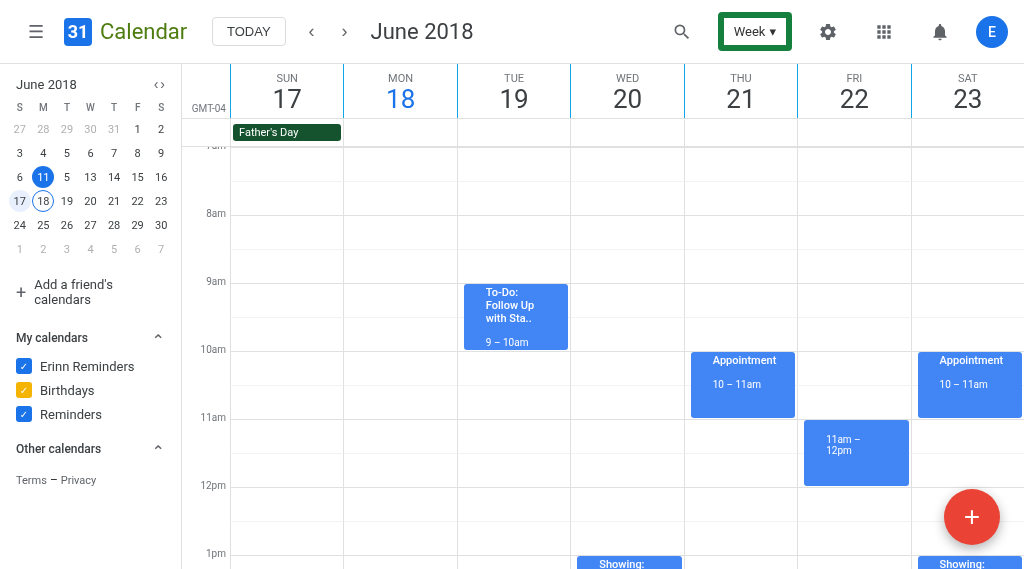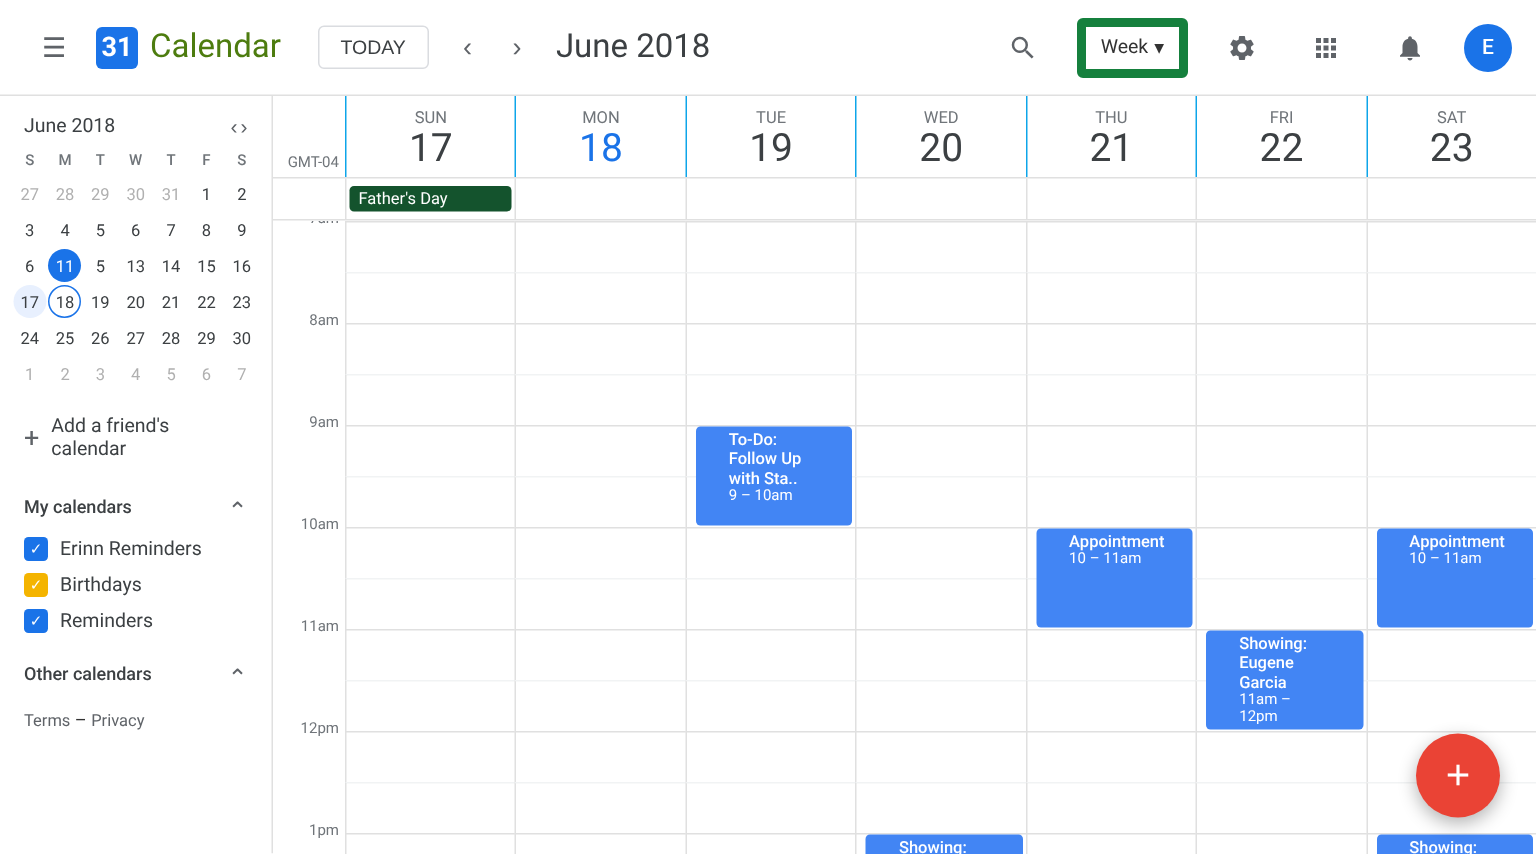--- a/index.html
+++ b/index.html
@@ -67,21 +67,21 @@
 
     .time-grid { flex: 1; overflow-y: auto; position: relative; }
     .time-grid-inner { display: grid; grid-template-columns: 48px repeat(7, 1fr); position: relative; }
     .time-label { font-size: 10px; color: #70757a; text-align: right; padding-right: 4px; height: 34px; display: flex; align-items: flex-start; justify-content: flex-end; padding-top: 0; margin-top: -7px; }
     .time-cell { border-left: 1px solid #e0e0e0; border-top: 1px solid #e0e0e0; height: 34px; position: relative; }
     .time-cell.half { border-top: 1px solid #f1f3f4; }
 
     .event-block { position: absolute; border-radius: 3px; padding: 2px 22px; font-size: 11px; color: white; cursor: pointer; overflow: hidden; z-index: 2; left: 6px; right: 2px; }
     .event-blue { background: #4285f4; }
     .event-name { font-weight: 500; font-size: 11px; }
-    .event-time { font-size: 10px; }
+    .event-time { font-size: 10px; margin-top: 12px; }
 
     .fab { position: fixed; bottom: 24px; right: 24px; width: 56px; height: 56px; border-radius: 50%; background: #ea4335; color: white; border: none; font-size: 28px; cursor: pointer; display: flex; align-items: center; justify-content: center; box-shadow: 0 4px 12px rgba(0,0,0,0.3); z-index: 100; }
 
     
     .time-grid::-webkit-scrollbar { width: 8px; }
     .time-grid::-webkit-scrollbar-track { background: transparent; }
     .time-grid::-webkit-scrollbar-thumb { background: #dadce0; border-radius: 4px; }
   </style>
 </head>
 <body>
@@ -202,21 +202,21 @@
             <div class="mini-day other-month">4</div>
             <div class="mini-day other-month">5</div>
             <div class="mini-day other-month">6</div>
             <div class="mini-day other-month">7</div>
           </div>
         </div>
     </div>
 
     <div class="add-friend">
       <span style="font-size:18px;color:#5f6368;">+</span>
-      <span>Add a friend's calendar</span>
+      <span>Add a friend's calendars</span>
     </div>
 
     <div class="calendar-section">
       <div class="section-header">
         <span class="section-title">My calendars</span>
         <span class="section-toggle">⌃</span>
       </div>
       <div id="my-cals-list">
           <div class="calendar-item">
             <div class="cal-checkbox" style="background: rgb(26, 115, 232);">✓</div>
@@ -364,21 +364,20 @@
           <div class="time-cell half" id="cell-r7-c5"></div>
           <div class="time-cell half" id="cell-r7-c6"></div>
           <div class="time-label">11am</div>
           <div class="time-cell" id="cell-r8-c0"></div>
           <div class="time-cell" id="cell-r8-c1"></div>
           <div class="time-cell" id="cell-r8-c2"></div>
           <div class="time-cell" id="cell-r8-c3"></div>
           <div class="time-cell" id="cell-r8-c4"></div>
           <div class="time-cell" id="cell-r8-c5">
             <div class="event-block event-blue" style="background: rgb(66, 133, 244); top: 0px; height: 66px;">
-              <div class="event-name">Showing: Eugene Garcia</div>
               <div class="event-time">11am – 12pm</div>
             </div>
           </div>
           <div class="time-cell" id="cell-r8-c6"></div>
           <div class="time-label"></div>
           <div class="time-cell half" id="cell-r9-c0"></div>
           <div class="time-cell half" id="cell-r9-c1"></div>
           <div class="time-cell half" id="cell-r9-c2"></div>
           <div class="time-cell half" id="cell-r9-c3"></div>
           <div class="time-cell half" id="cell-r9-c4"></div>

